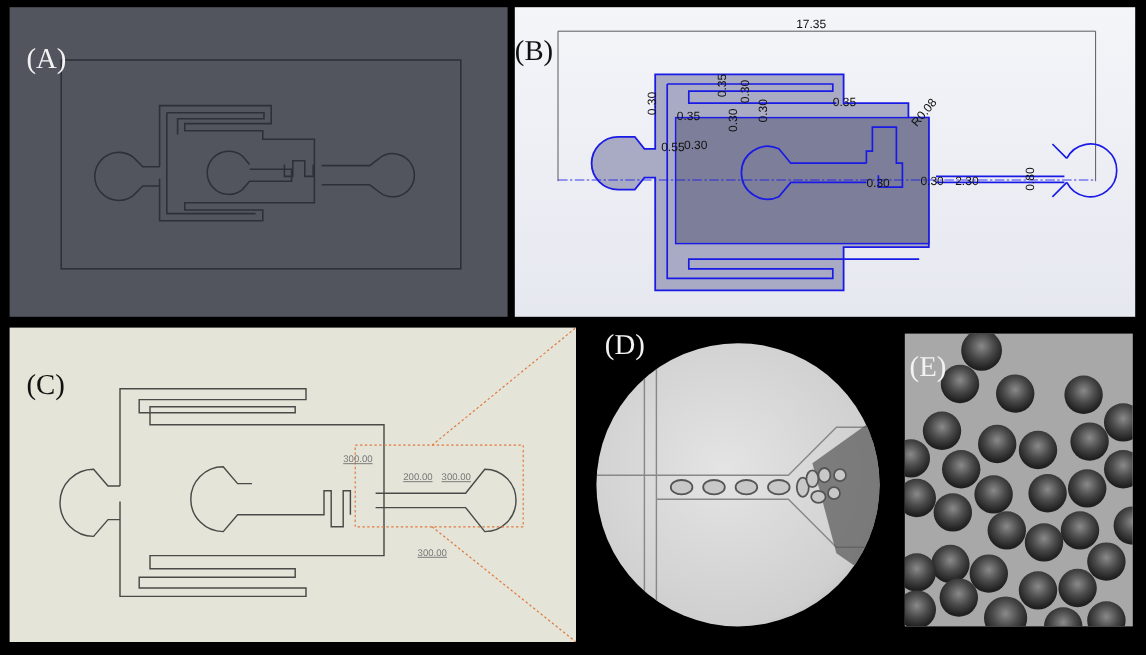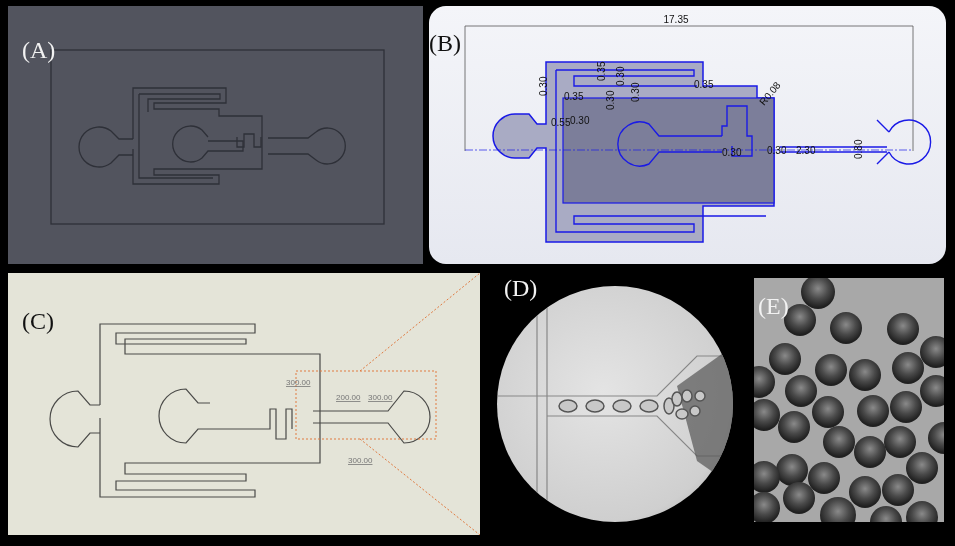--- a/index.html
+++ b/index.html
@@ -25,21 +25,21 @@
 
       <path d="M200,131 l-6,-7 a18,18 0 1 0 0,28 l6,-7 h35 v-10 h-35"></path>
       <path d="M229,131 v10 h7 v-13 h10 v13 h7 v-10"></path>
 
       <path d="M260,132 H300 l8,-6 a18,18 0 1 1 0,28 l-8,-6 H260"></path>
     </g>
   </svg>
   <div class="label" style="left:14px;top:32px;color:#f2f2f2;">(A)</div>
 </div>
 
-<div class="panel" style="left:429px;top:6px;width:517px;height:258px;background:linear-gradient(180deg,#f4f5f9 0%,#e6e8f0 100%);border-radius:17px;">
+<div class="panel" style="left:429px;top:6px;width:517px;height:258px;background:linear-gradient(180deg,#f4f5f9 0%,#e6e8f0 100%);">
   <svg width="517" height="258">
 
     <g stroke="#555" stroke-width="0.8" fill="none">
       <line x1="36" y1="20" x2="484" y2="20"></line>
       <line x1="36" y1="20" x2="36" y2="145"></line>
       <line x1="484" y1="20" x2="484" y2="145"></line>
     </g>
     <text class="dim" x="247" y="17" text-anchor="middle">17.35</text>
 
     <g fill="#a9abc4" stroke="#1a1ae6" stroke-width="1.5">

